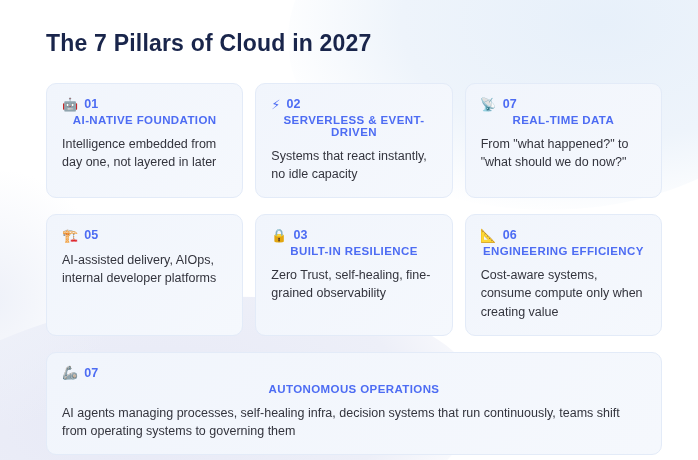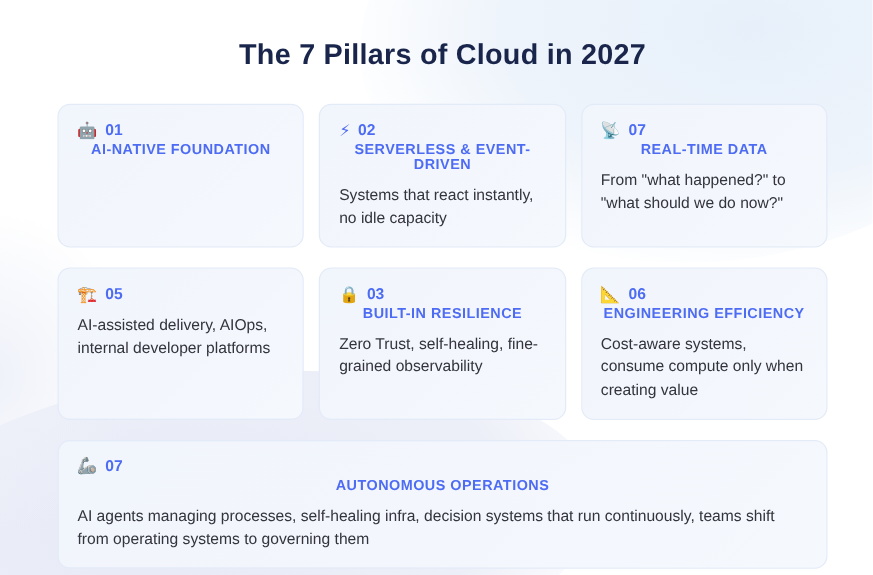--- a/index.html
+++ b/index.html
@@ -39,21 +39,21 @@
     z-index: 0;
   }
 
   .frame {
     position: relative;
     z-index: 1;
     padding: 24px 36px 0 46px;
   }
 
   .page-title {
-    text-align: center;
+    text-align: left;
     font-size: 23px;
     font-weight: bold;
     color: #19254b;
     letter-spacing: 0.2px;
     margin: 6px 0 26px 0;
   }
 
   .grid {
     display: grid;
     grid-template-columns: repeat(3, 1fr);
@@ -115,20 +115,21 @@
   <h1 class="page-title">The 7 Pillars of Cloud in 2027</h1>
 
   <div class="grid">
 
     <div class="card">
       <div class="card-head">
         <span class="icon">🤖</span>
         <span class="num">01</span>
       </div>
       <div class="card-title">AI-NATIVE FOUNDATION</div>
+      <div class="card-desc">Intelligence embedded from day one, not layered in later</div>
     </div>
 
     <div class="card">
       <div class="card-head">
         <span class="icon">⚡</span>
         <span class="num">02</span>
       </div>
       <div class="card-title">SERVERLESS &amp; EVENT-DRIVEN</div>
       <div class="card-desc">Systems that react instantly, no idle capacity</div>
     </div>

